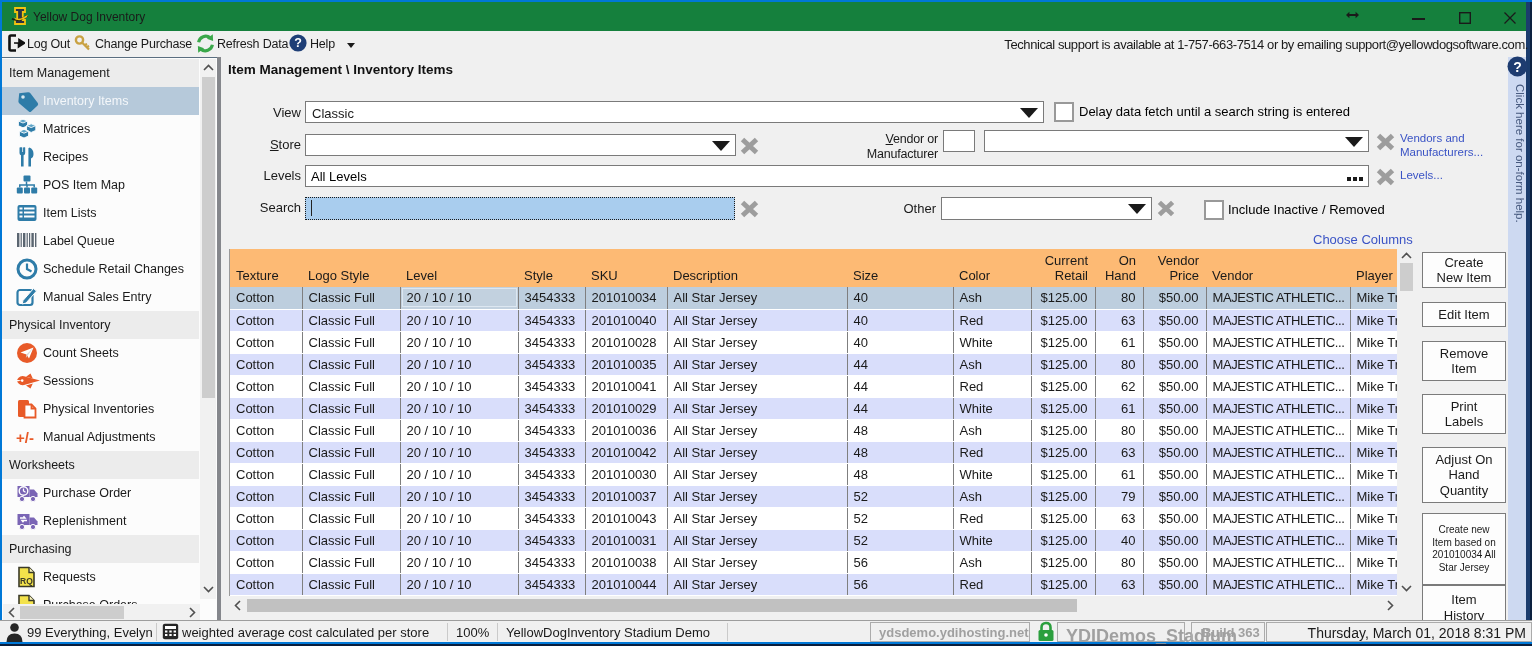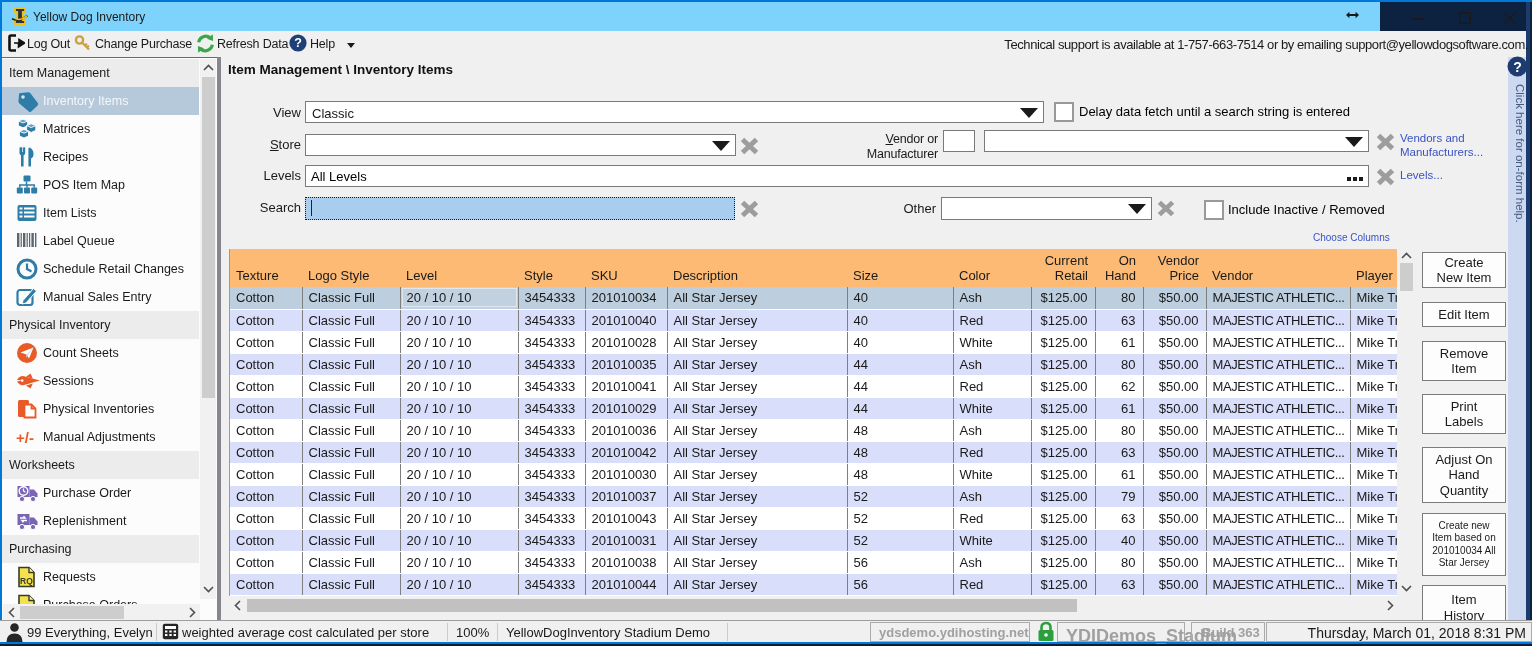--- a/index.html
+++ b/index.html
@@ -8,21 +8,21 @@
 .abs { position:absolute; }
 #win { position:absolute; left:0; top:0; width:1532px; height:646px; }
 
 #btop { left:0; top:0; width:1532px; height:2px; background:#0078d7; }
 #bleft { left:0; top:2px; width:2px; height:642px; background:#0078d7; }
 #bright1 { left:1526px; top:2px; width:6px; height:642px; background:#1b3c6d; }
 #bright2 { left:1530px; top:2px; width:2px; height:642px; background:#0d2240; }
 #bbot1 { left:0; top:642px; width:1532px; height:2px; background:#0078d7; }
 #bbot2 { left:0; top:644px; width:1532px; height:2px; background:#0a1e3c; }
 
-#title { left:2px; top:2px; width:1378px; height:29px; background:#7dd3fc; }
+#title { left:2px; top:2px; width:1524px; height:29px; background:#15803d; }
 #titletext { left:31px; top:8px; font-size:12px; color:#1a1a1a; }
 
 #toolbar { left:2px; top:31px; width:1524px; height:26px; background:#f0f0f0; }
 .tbtxt { top:6px; font-size:12.5px; letter-spacing:-0.2px; color:#1a1a1a; }
 #suptext { top:6px; right:-2px; font-size:13px; color:#1a1a1a; letter-spacing:-0.42px; }
 
 #side { left:2px; top:57px; width:215px; height:563px; background:#fcfcfc; border-top:1px solid #5a6e80;}
 #sideborder { left:217px; top:57px; width:4px; height:563px; background:#85878c; }
 #content { left:221px; top:57px; width:1287px; height:563px; background:#f0f0f0; }
 .shead { position:absolute; left:0; width:197px; height:28px; background:#ececec; color:#1a1a1a; font-size:12.5px; line-height:28px; padding-left:7px; }
@@ -340,21 +340,21 @@
     </svg>
 <div class="abs flabel" style="left:880px;width:56px;top:201px">Other</div>
 <div class="abs combo" style="left:941px;top:197px;width:211px;height:23px">
       <span class="arr"></span>
     </div>
 <svg class="abs" style="left:1156px;top:200px" width="20" height="17" viewBox="0 0 21 18">
       <path d="M3.5 2.5 L17.5 15.5 M17.5 2.5 L3.5 15.5" stroke="#9d9d9d" stroke-width="5"></path>
     </svg>
 <div class="abs cb" style="left:1204px;top:200px"></div>
 <div class="abs" style="left:1228px;top:202px;font-size:13px">Include Inactive / Removed</div>
-<div class="abs link" style="left:1313px;top:232px;font-size:10px">Choose Columns</div>
+<div class="abs link" style="left:1313px;top:232px;font-size:13px">Choose Columns</div>
 
 <div class="abs" style="left:229px;top:249px;border-left:1px solid #9a9a9a">
 <table id="grid">
         <colgroup>
           <col style="width:72px">
           <col style="width:98px">
           <col style="width:118px">
           <col style="width:67px">
           <col style="width:82px">
           <col style="width:180px">
@@ -613,21 +613,21 @@
     </svg>
 <svg class="abs" style="left:1385px;top:600px" width="10" height="11" viewBox="0 0 10 11">
       <path d="M3 1 L7.5 5.5 L3 10" fill="none" stroke="#505050" stroke-width="1.6"></path>
     </svg>
 
 <div class="abs btn" style="left:1422px;top:252px;height:36px">Create<br>New Item</div>
 <div class="abs btn" style="left:1422px;top:302px;height:25px">Edit Item</div>
 <div class="abs btn" style="left:1422px;top:341px;height:40px">Remove<br>Item</div>
 <div class="abs btn" style="left:1422px;top:394px;height:40px">Print<br>Labels</div>
 <div class="abs btn" style="left:1422px;top:447px;height:56px">Adjust On<br>Hand<br>Quantity</div>
-<div class="abs btn" style="left:1422px;top:513px;height:63px;font-size:10px;line-height:12.5px">Create new<br>Item based on<br>201010034 All<br>Star Jersey</div>
+<div class="abs btn" style="left:1422px;top:513px;height:72px;font-size:10px;line-height:12.5px">Create new<br>Item based on<br>201010034 All<br>Star Jersey</div>
 <div class="abs btn" style="left:1422px;top:585px;height:45px">Item<br>History</div>
 
 <div class="abs" style="left:1508px;top:57px;width:18px;height:563px;background:#cdd9f1"></div>
 <svg class="abs" style="left:1507px;top:56px" width="21" height="21" viewBox="0 0 21 21">
       <circle cx="10.5" cy="10.5" r="10" fill="#1e3c70"></circle>
       <text x="10.5" y="15.5" font-size="14" font-weight="bold" fill="#fff" text-anchor="middle" font-family="Liberation Sans">?</text>
     </svg>
 <div class="abs" style="left:1509px;top:84px;width:17px;font-size:11.5px;color:#46597e;writing-mode:vertical-rl">Click here for on-form help.</div>
 
 <div class="abs" id="status">

